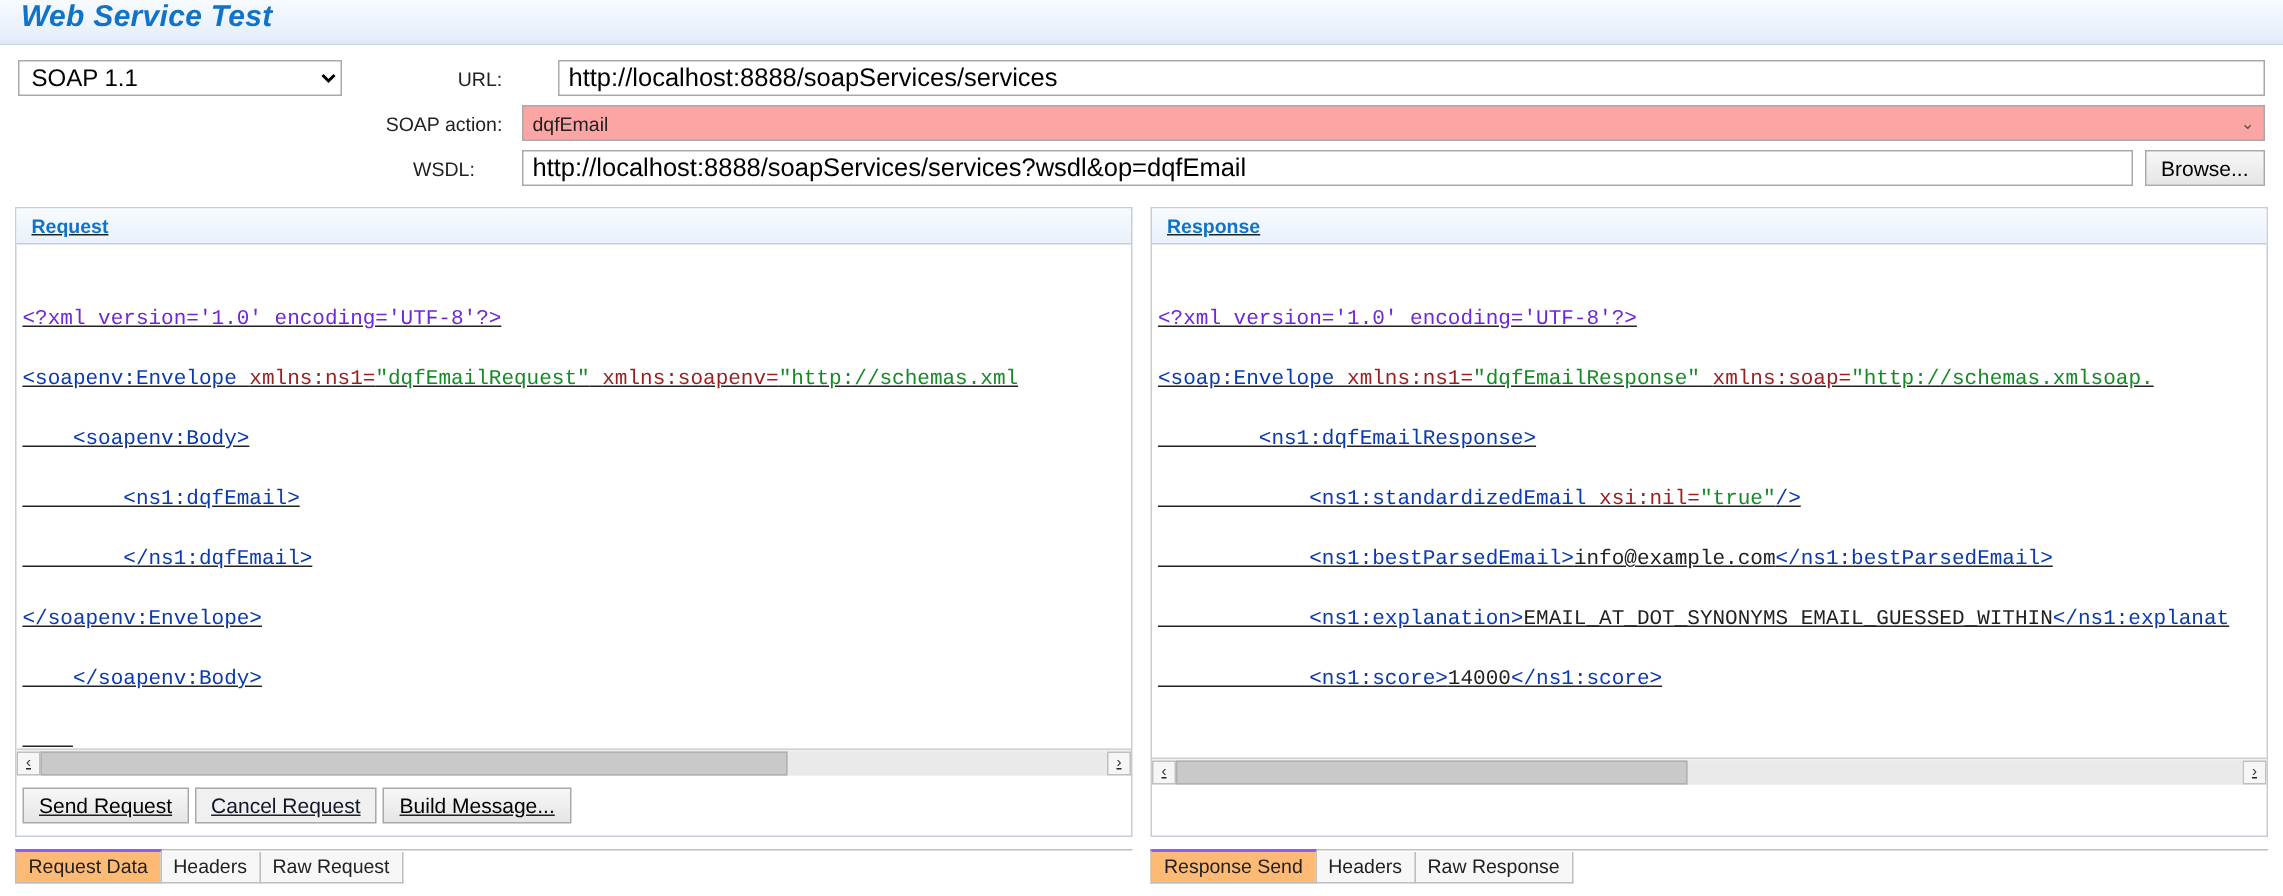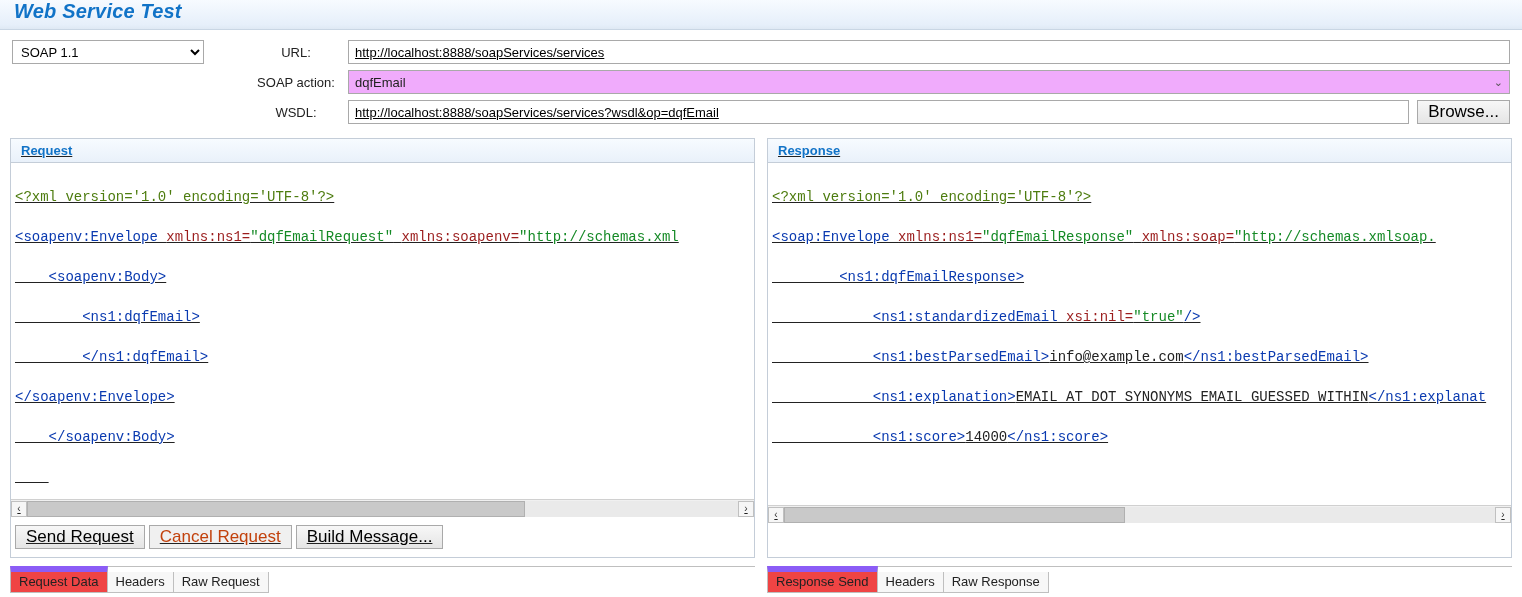--- a/index.html
+++ b/index.html
@@ -25,66 +25,65 @@
   .toolbar {
     padding: 10px 12px 6px 12px;
   }
   .toolbar-row {
     display: flex;
     align-items: center;
     margin-bottom: 6px;
     gap: 8px;
   }
   .protocol-select {
-    width: 192px;
+    width: 216px;
     height: 24px;
     border: 1px solid #a9a9a9;
     background: #fff;
     padding: 2px 4px;
-    font-size: 13px;
+    font-size: 16px;
   }
   .toolbar .label-cell {
     width: 88px;
     margin-left: 40px;
     text-align: center;
   }
   .text-input {
     flex: 1;
     height: 24px;
     border: 1px solid #a9a9a9;
     padding: 2px 6px;
-    font-size: 13px;
+    font-size: 17px;
     background: #fff;
-    text-decoration: underline;
   }
   .select-like {
     flex: 1;
     height: 24px;
     border: 1px solid #a9a9a9;
     padding: 2px 6px;
     font-size: 13px;
-    background: #f0abfc;
+    background: #fca5a5;
     display: flex;
     align-items: center;
     justify-content: space-between;
   }
   .select-arrow {
     font-size: 11px;
     color: #555;
   }
   .btn {
     height: 24px;
     border: 1px solid #a9a9a9;
     background: linear-gradient(#f7f7f7,#e5e5e5);
     padding: 0 10px;
-    font-size: 17px;
+    font-size: 14px;
     cursor: pointer;
   }
   .btn:disabled {
-    color: #c2410c;
+    color: #0f172a;
     background: #f0f0f0;
   }
   .split {
     display: flex;
     gap: 12px;
     padding: 2px 10px 8px 10px;
     height: 430px;
   }
   .pane {
     flex: 1;
@@ -104,21 +103,21 @@
   .code-area {
     flex: 1;
     overflow: hidden;
     padding: 4px 4px;
     font-family: Consolas, "Courier New", monospace;
     font-size: 14px;
     line-height: 20px;
     white-space: pre;
   }
   .code-line { white-space: pre; }
-  .xml-decl { color: #4d7c0f; }
+  .xml-decl { color: #6d28d9; margin-top: 16px; }
   .tag    { color: #0a3ab0; }
   .attr   { color: #9b1d1d; }
   .val    { color: #158a26; }
   .text   { color: #222; }
   .hscroll {
     height: 18px;
     border-top: 1px solid #d0d0d0;
     background: #f0f0f0;
     display: flex;
     align-items: center;
@@ -158,22 +157,22 @@
     padding: 2px 8px 3px 8px;
     border: 1px solid #bfbfbf;
     border-top: none;
     margin-right: -1px;
     background: #f7f7f7;
     font-size: 13px;
     position: relative;
     top: 0;
   }
   .tab.active {
-    background: #ef4444;
-    border-top: 6px solid #8b5cf6;
+    background: #fdba74;
+    border-top: 2px solid #8b5cf6;
     margin-top: -1px;
   }
 </style>
 </head>
 <body>
 
 <div class="page-title-bar">
   <span class="page-title">Web Service Test</span>
 </div>
 

